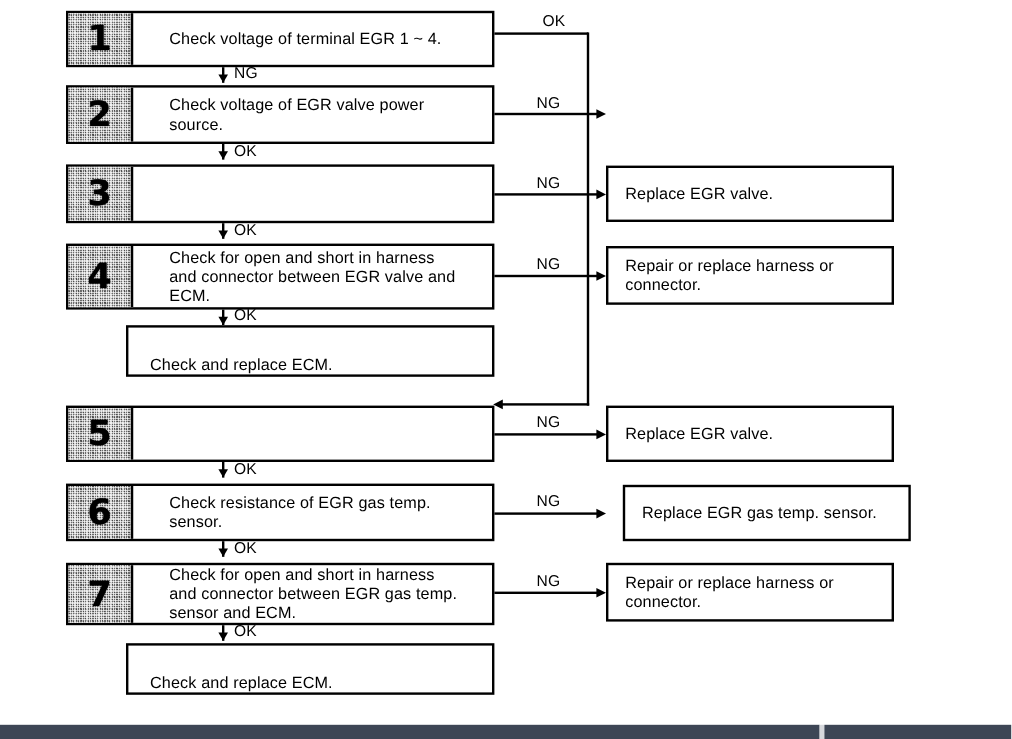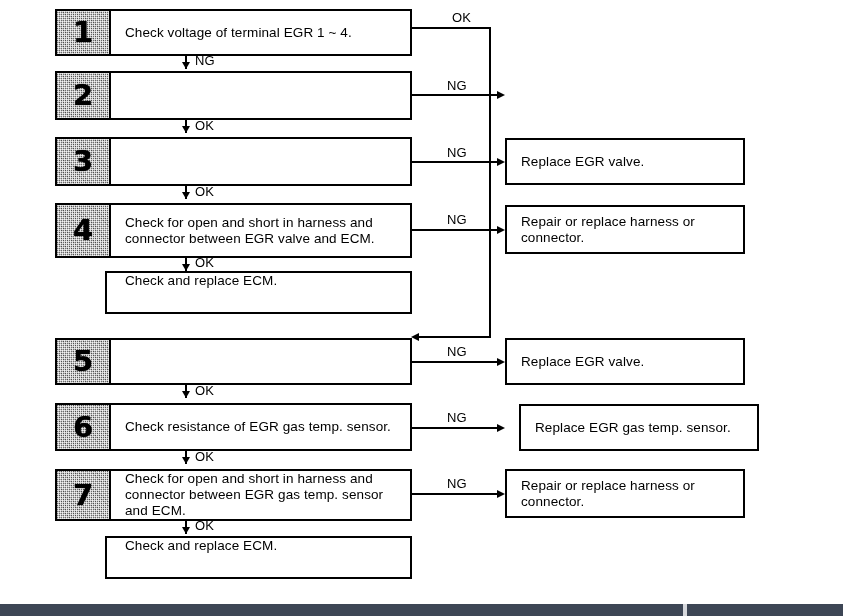--- a/index.html
+++ b/index.html
@@ -46,33 +46,33 @@
     color: #000000;
     text-shadow: 0 0 1px #000;
   }
   .step-text {
     flex: 1 1 auto;
     display: flex;
     align-items: center;
     padding: 0 10px 0 14px;
   }
   .step-text p {
-    margin: 0;
+    margin: 16px;
     font-size: 13.5px;
     line-height: 16px;
     color: #000000;
     letter-spacing: .1px;
   }
   .plain-box {
     position: absolute;
     box-sizing: border-box;
     border: 2px solid #000000;
     background: #ffffff;
     display: flex;
-    align-items: flex-start;
+    align-items: flex-end;
     padding: 0 10px 0 18px;
   }
   .plain-box p {
     margin: 0;
     font-size: 13.5px;
     line-height: 16px;
     color: #000000;
     letter-spacing: .1px;
   }
 
@@ -172,20 +172,23 @@
   <div class="edge-label" style="left:452px; top:11px;">OK</div>
 
   <div class="vline" style="left:185px; top:56px; height:13px;"></div>
   <div class="arrow-down" style="left:182px; top:62px;"></div>
   <div class="edge-label" style="left:195px; top:54px;">NG</div>
 
   <div class="step-box" style="left:55px; top:71px; width:357px; height:49px;">
     <div class="step-num">
       <span>2</span>
     </div>
+    <div class="step-text">
+      <p style="max-width:250px;">Check voltage of EGR valve power source.</p>
+    </div>
   </div>
 
   <div class="hline" style="left:412px; top:94px; width:88px;"></div>
   <div class="arrow-right" style="left:497px; top:91px;"></div>
   <div class="edge-label" style="left:447px; top:79px;">NG</div>
 
   <div class="vline" style="left:185px; top:120px; height:13px;"></div>
   <div class="arrow-down" style="left:182px; top:126px;"></div>
   <div class="edge-label" style="left:195px; top:119px;">OK</div>
 

